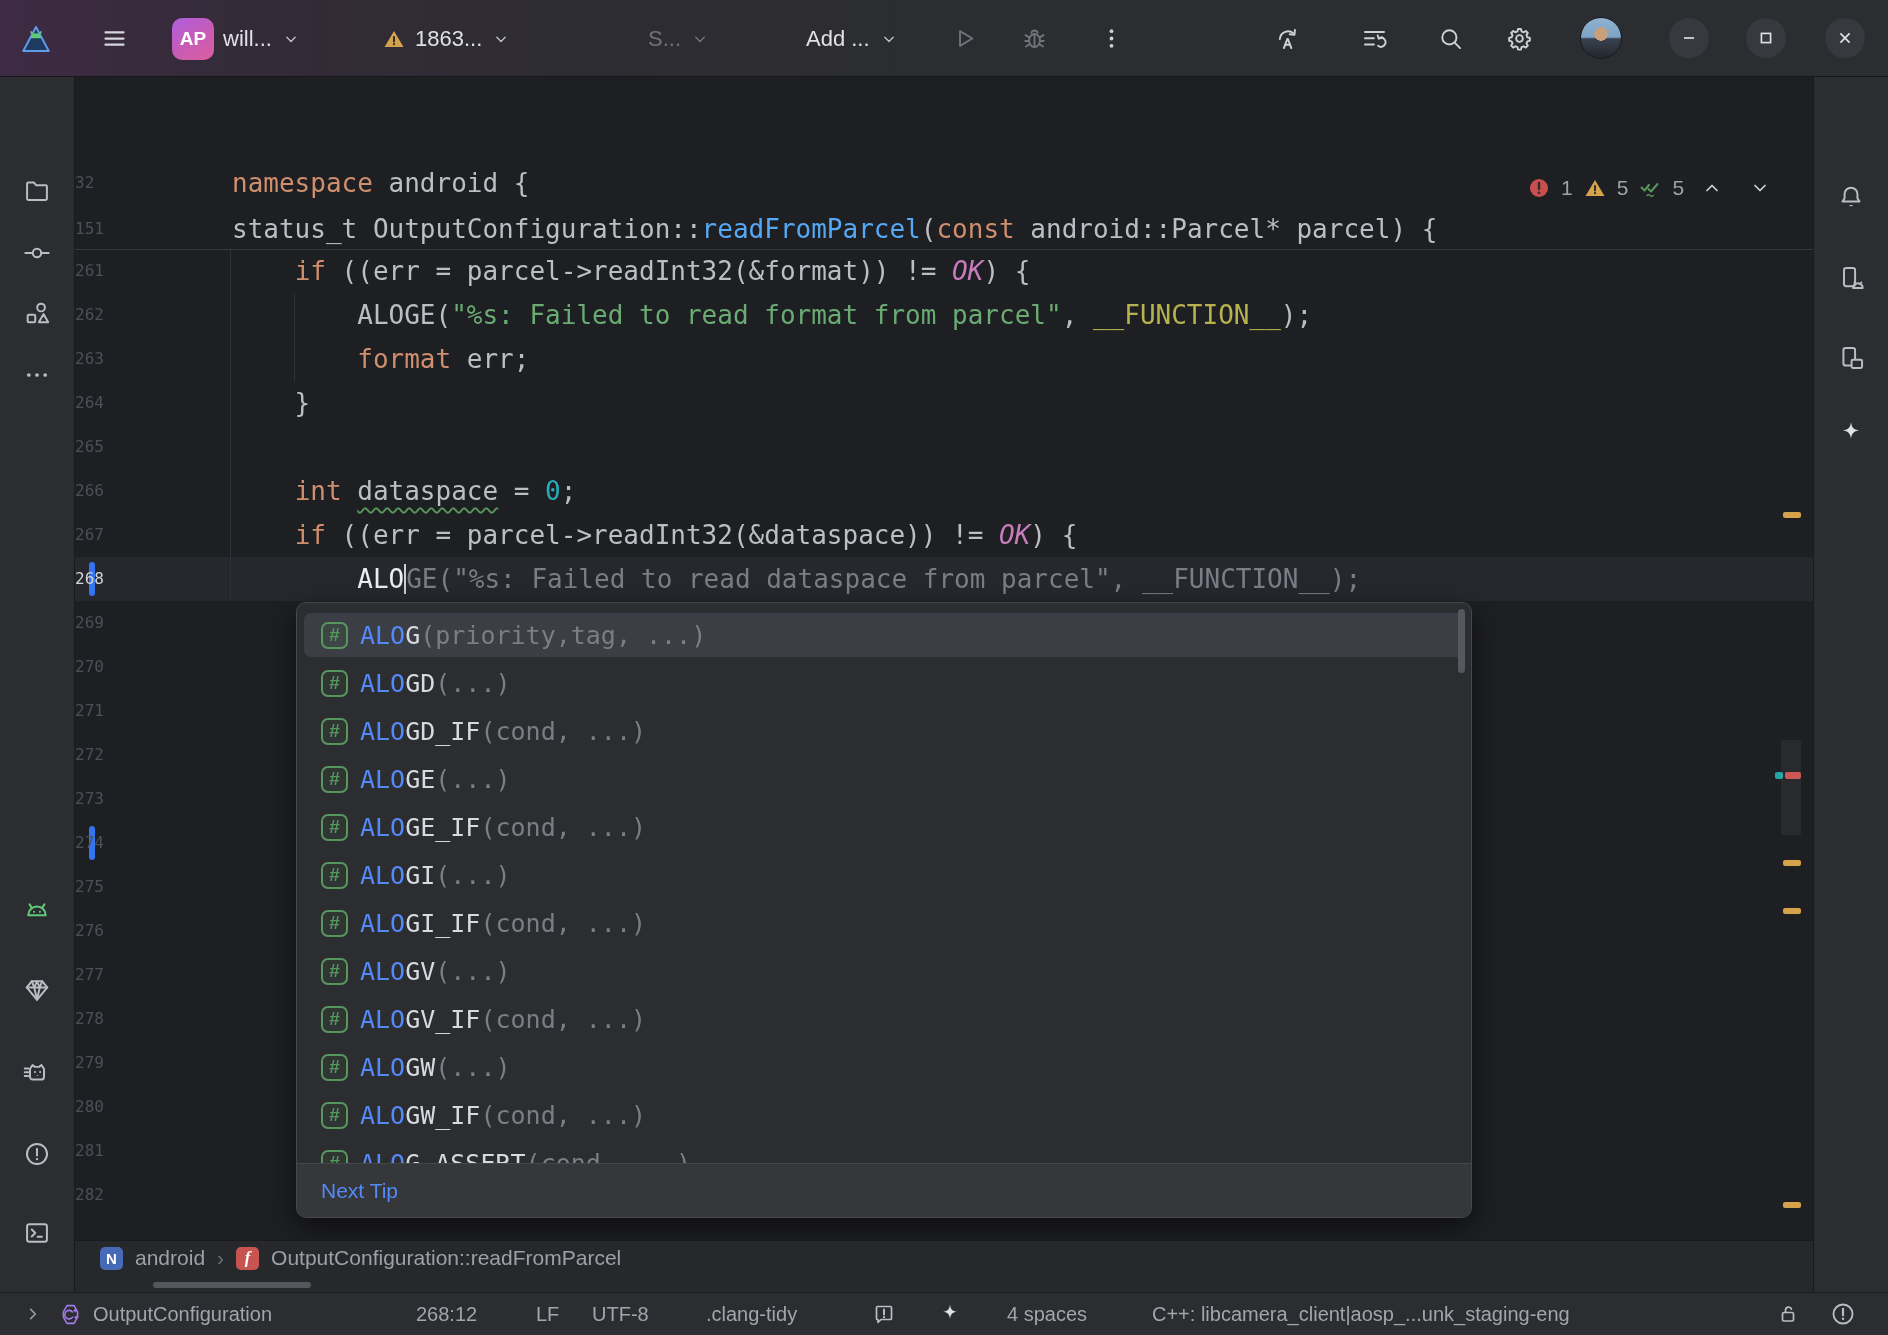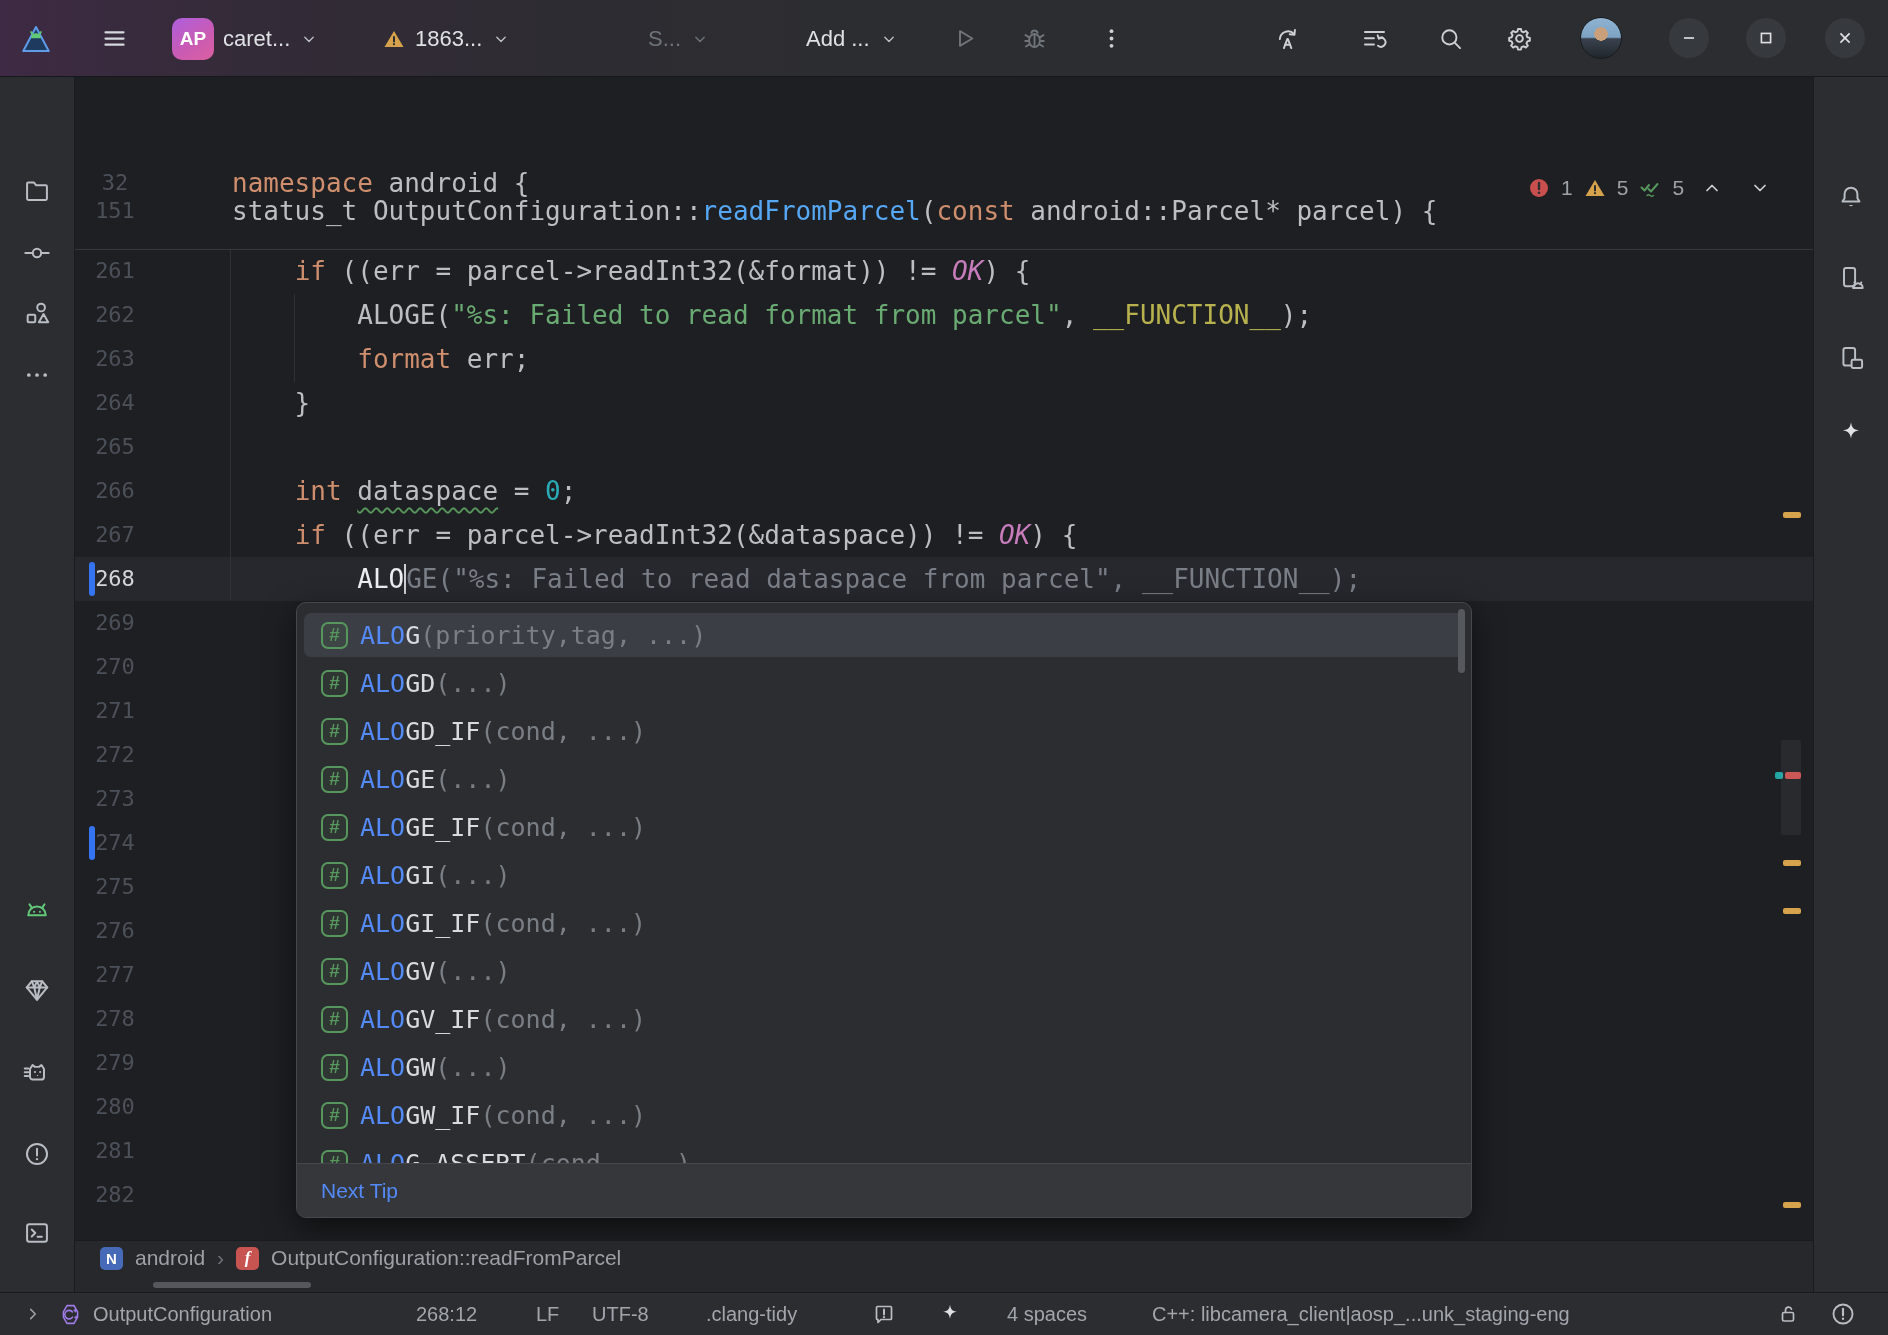--- a/index.html
+++ b/index.html
@@ -39,21 +39,21 @@
   #tab-underline{position:absolute;left:5px;top:78px;height:4px;width:433px;background:#3574F0;border-radius:3px 3px 0 0;}
   #tab-title{font-size:23px;color:#7A97D7;}
   #tab-close{color:#9DA0A6;font-size:22px;padding-left:6px;}
   #tab-kebab{position:absolute;left:1681px;top:27px;width:26px;height:26px;}
 
   
   #editor{left:75px;top:160px;width:1738px;height:1080px;background:#1E1F22;
     font-family:"DejaVu Sans Mono","Liberation Mono",monospace;font-size:26px;}
   .crow{position:absolute;left:0;width:100%;height:44px;line-height:44px;white-space:pre;}
   .crow.current{background:#26282E;}
-  .lnum{position:absolute;left:0;top:0;width:80px;text-align:center;color:#4B5059;font-size:22px;}
+  .lnum{position:absolute;left:0;top:0;width:80px;text-align:left;color:#4B5059;font-size:16px;}
   .crow.current .lnum{color:#D2D5DA;}
   .chbar{position:absolute;left:14px;top:5px;width:6px;height:34px;background:#3574F0;border-radius:3px;}
   .ltext{position:absolute;left:157px;top:0;color:#BCBEC4;}
   .tk-kw{color:#CF8E6D;} .tk-id{color:#BCBEC4;} .tk-fn{color:#56A8F5;}
   .tk-str{color:#6AAB73;} .tk-mac{color:#B8B24E;} .tk-cst{color:#C77DBB;font-style:italic;}
   .tk-num{color:#2AACB8;} .tk-ghost{color:#7A7E86;} .tk-typed{color:#ECEEF1;}
   .tk-wavy{color:#BCBEC4;text-decoration:underline wavy #57965C 2px;text-underline-offset:7px;}
   .caret{display:inline-block;width:2px;height:30px;background:#CED0D6;vertical-align:-6px;}
   #sticky-sep{left:0;top:89px;width:100%;height:1px;background:#35373B;}
   .guide{background:#2E3136;width:1px;}
@@ -112,21 +112,21 @@
     <span class="icon tb-ico" style="left:101px;">
       <svg viewBox="0 0 24 24" width="27" height="27" style="stroke:#D5D8DD;stroke-width:2;">
         <line x1="4" y1="6.5" x2="20" y2="6.5"></line>
           <line x1="4" y1="12" x2="20" y2="12"></line>
           <line x1="4" y1="17.5" x2="20" y2="17.5"></line>
       </svg>
     </span>
 
     <div class="tb-item" style="left:172px;">
       <span class="tb-chip">AP</span>
-      <span>caret...</span>
+      <span>will...</span>
       <span class="icon">
         <svg viewBox="0 0 24 24" width="20" height="20">
             <polyline points="7 10 12 15 17 10"></polyline>
           </svg>
       </span>
     </div>
 
     <div class="tb-item" style="left:382px;align-items:center;">
       <span>
         <svg viewBox="0 0 24 24" width="24" height="24">
@@ -326,21 +326,21 @@
         <svg viewBox="0 0 24 24">
           <path d="M12 2.8c.7 4.6 2.1 6.3 7 7-4.9.7-6.3 2.4-7 7-.7-4.6-2.1-6.3-7-7 4.9-.7 6.3-2.4 7-7z" fill="#DFE1E5" stroke="none"></path>
         </svg>
       </div>
     </div>
 
 
   <div id="editor" class="abs">
     <div id="code-lines">
         <div class="crow" style="top: 1px;"><span class="lnum">32</span><span class="ltext"><span class="tk-kw">namespace</span><span class="tk-id"> android {</span></span></div>
-        <div class="crow" style="top: 29px;"><span class="lnum">151</span><span class="ltext"><span class="tk-id">status_t OutputConfiguration::</span><span class="tk-fn">readFromParcel</span><span class="tk-id">(</span><span class="tk-kw">const</span><span class="tk-id"> android::Parcel* parcel) {</span></span></div>
+        <div class="crow" style="top: 47px;"><span class="lnum">151</span><span class="ltext"><span class="tk-id">status_t OutputConfiguration::</span><span class="tk-fn">readFromParcel</span><span class="tk-id">(</span><span class="tk-kw">const</span><span class="tk-id"> android::Parcel* parcel) {</span></span></div>
         <div class="crow" style="top: 89px;"><span class="lnum">261</span><span class="ltext"><span class="tk-id">    </span><span class="tk-kw">if</span><span class="tk-id"> ((err = parcel-&gt;readInt32(&amp;format)) != </span><span class="tk-cst">OK</span><span class="tk-id">) {</span></span></div>
         <div class="crow" style="top: 133px;"><span class="lnum">262</span><span class="ltext"><span class="tk-id">        ALOGE(</span><span class="tk-str">"%s: Failed to read format from parcel"</span><span class="tk-id">, </span><span class="tk-mac">__FUNCTION__</span><span class="tk-id">);</span></span></div>
         <div class="crow" style="top: 177px;"><span class="lnum">263</span><span class="ltext"><span class="tk-id">        </span><span class="tk-kw">format</span><span class="tk-id"> err;</span></span></div>
         <div class="crow" style="top: 221px;"><span class="lnum">264</span><span class="ltext"><span class="tk-id">    }</span></span></div>
         <div class="crow" style="top: 265px;"><span class="lnum">265</span><span class="ltext"></span></div>
         <div class="crow" style="top: 309px;"><span class="lnum">266</span><span class="ltext"><span class="tk-id">    </span><span class="tk-kw">int</span><span class="tk-id"> </span><span class="tk-wavy">dataspace</span><span class="tk-id"> = </span><span class="tk-num">0</span><span class="tk-id">;</span></span></div>
         <div class="crow" style="top: 353px;"><span class="lnum">267</span><span class="ltext"><span class="tk-id">    </span><span class="tk-kw">if</span><span class="tk-id"> ((err = parcel-&gt;readInt32(&amp;dataspace)) != </span><span class="tk-cst">OK</span><span class="tk-id">) {</span></span></div>
         <div class="crow current" style="top: 397px;"><span class="chbar"></span><span class="lnum">268</span><span class="ltext"><span class="tk-typed">        ALO</span><span class="caret"></span><span class="tk-ghost">GE("%s: Failed to read dataspace from parcel", __FUNCTION__);</span></span></div>
         <div class="crow" style="top: 441px;"><span class="lnum">269</span></div>
         <div class="crow" style="top: 485px;"><span class="lnum">270</span></div>

